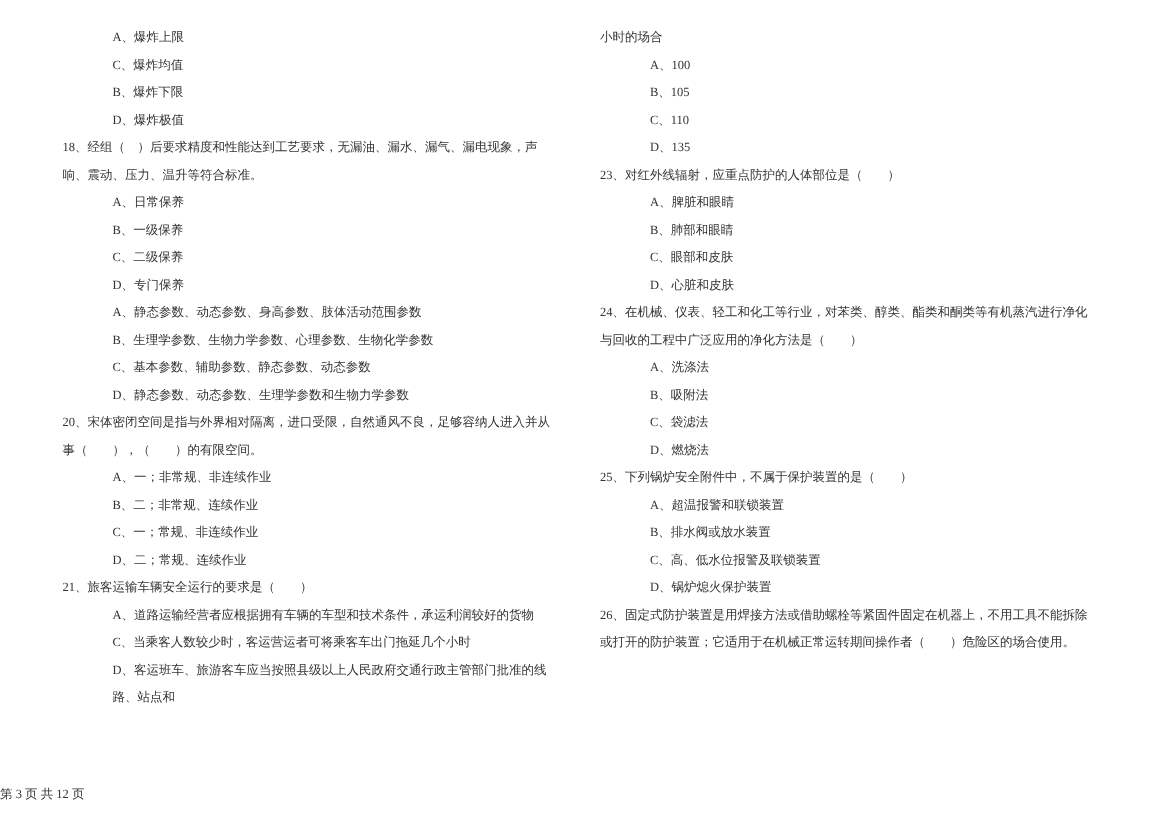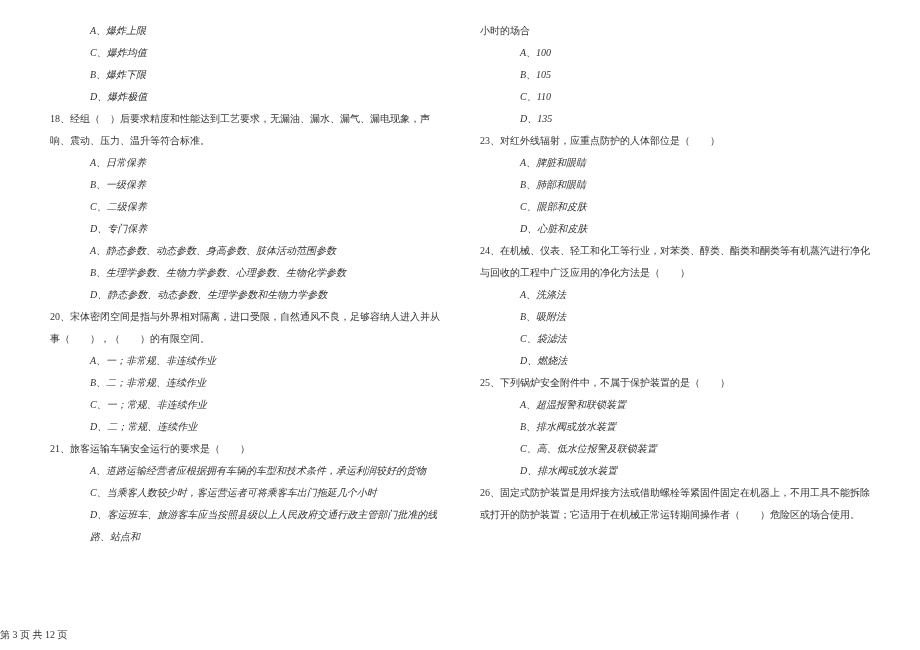--- a/index.html
+++ b/index.html
@@ -21,21 +21,20 @@
       display: flex;
       width: 100%;
       gap: 40px;
     }
     .column {
       flex: 1;
       line-height: 2.2;
     }
     .option {
       padding-left: 40px;
-      font-style: italic;
     }
     .question {
       padding-left: 0px;
     }
     .footer {
       position: absolute;
       bottom: 8px;
       left: 0;
       width: 100%;
       font-size: 10px;
@@ -53,20 +52,21 @@
     <div class="option">D、爆炸极值</div>
 
     <div class="question">18、经组（　）后要求精度和性能达到工艺要求，无漏油、漏水、漏气、漏电现象，声响、震动、压力、温升等符合标准。</div>
     <div class="option">A、日常保养</div>
     <div class="option">B、一级保养</div>
     <div class="option">C、二级保养</div>
     <div class="option">D、专门保养</div>
 
     <div class="option">A、静态参数、动态参数、身高参数、肢体活动范围参数</div>
     <div class="option">B、生理学参数、生物力学参数、心理参数、生物化学参数</div>
+    <div class="option">C、基本参数、辅助参数、静态参数、动态参数</div>
     <div class="option">D、静态参数、动态参数、生理学参数和生物力学参数</div>
 
     <div class="question">20、宋体密闭空间是指与外界相对隔离，进口受限，自然通风不良，足够容纳人进入并从事（　　），（　　）的有限空间。</div>
     <div class="option">A、一；非常规、非连续作业</div>
     <div class="option">B、二；非常规、连续作业</div>
     <div class="option">C、一；常规、非连续作业</div>
     <div class="option">D、二；常规、连续作业</div>
 
     <div class="question">21、旅客运输车辆安全运行的要求是（　　）</div>
     <div class="option">A、道路运输经营者应根据拥有车辆的车型和技术条件，承运利润较好的货物</div>
@@ -91,19 +91,19 @@
     <div class="question">24、在机械、仪表、轻工和化工等行业，对苯类、醇类、酯类和酮类等有机蒸汽进行净化与回收的工程中广泛应用的净化方法是（　　）</div>
     <div class="option">A、洗涤法</div>
     <div class="option">B、吸附法</div>
     <div class="option">C、袋滤法</div>
     <div class="option">D、燃烧法</div>
 
     <div class="question">25、下列锅炉安全附件中，不属于保护装置的是（　　）</div>
     <div class="option">A、超温报警和联锁装置</div>
     <div class="option">B、排水阀或放水装置</div>
     <div class="option">C、高、低水位报警及联锁装置</div>
-    <div class="option">D、排水阀或放水装置</div>
+    <div class="option">D、锅炉熄火保护装置</div>
 
     <div class="question">26、固定式防护装置是用焊接方法或借助螺栓等紧固件固定在机器上，不用工具不能拆除或打开的防护装置；它适用于在机械正常运转期间操作者（　　）危险区的场合使用。</div>
   </div>
 </div>
 
 <div class="footer">第 3 页 共 12 页</div>
 
 </body></html>

